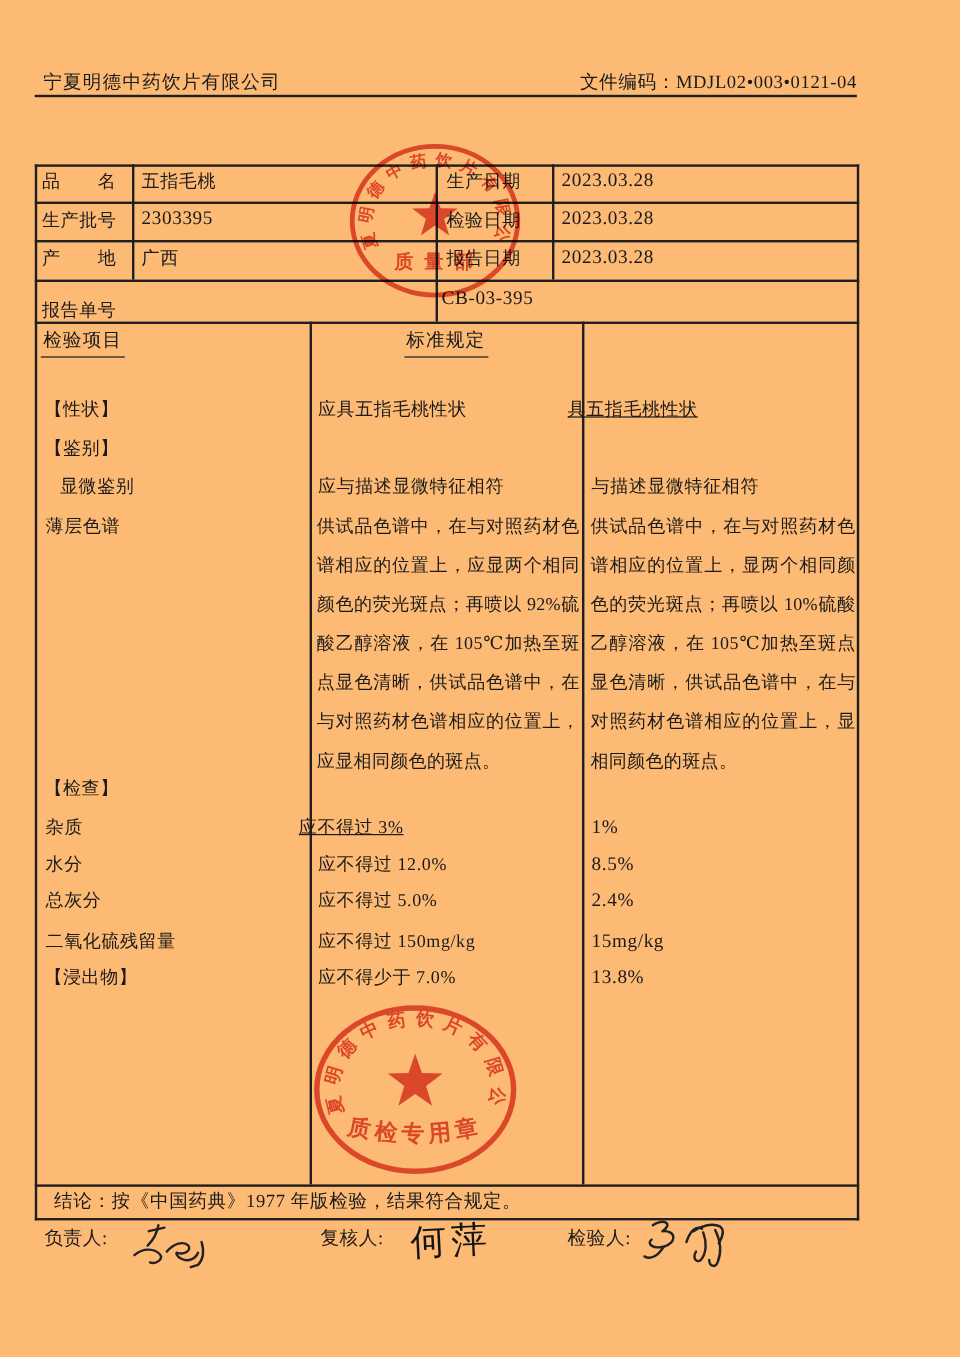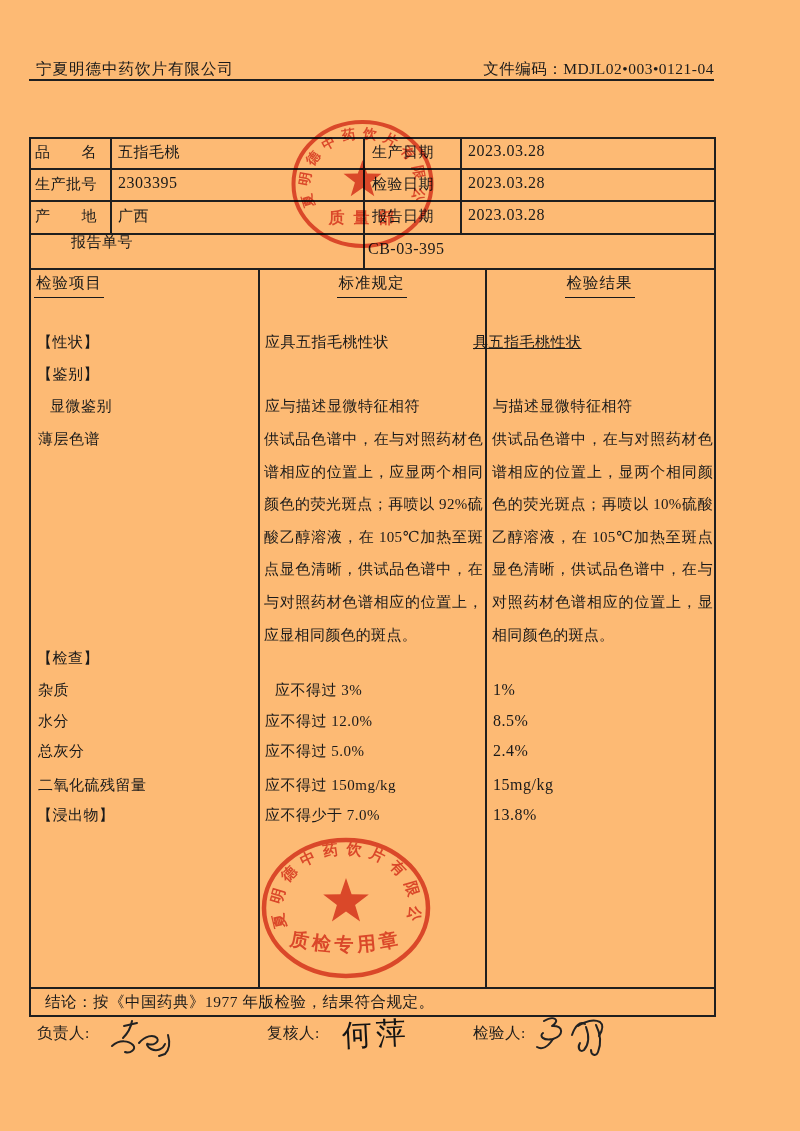--- a/index.html
+++ b/index.html
@@ -54,42 +54,41 @@
   <div class="t" style="left:35px;top:173px;">生产批号</div>
   <div class="t num" style="left:118px;top:172px;">2303395</div>
   <div class="t" style="left:372px;top:173px;">检验日期</div>
   <div class="t num" style="left:468px;top:172px;">2023.03.28</div>
 
   <div class="t" style="left:35px;top:205px;">产　　地</div>
   <div class="t" style="left:118px;top:205px;">广西</div>
   <div class="t" style="left:372px;top:205px;">报告日期</div>
   <div class="t num" style="left:468px;top:204px;">2023.03.28</div>
 
-  <div class="t" style="left:35px;top:231px;margin-left:36px;">报告单号</div>
+  <div class="t" style="left:35px;top:248px;">报告单号</div>
   <div class="t num" style="left:368px;top:238px;">CB-03-395</div>
 
   <div class="colhead" style="left:34px;top:273px;width:120px;text-align:left;"><span>检验项目</span></div>
   <div class="colhead" style="left:258px;top:273px;width:227px;"><span>标准规定</span></div>
-  <div class="colhead" style="left:485px;top:273px;width:229px;"><span>检验结果</span></div>
 
   <div class="t" style="left:37px;top:331px;">【性状】</div>
   <div class="t" style="left:37px;top:363px;">【鉴别】</div>
   <div class="t" style="left:38px;top:395px;margin-left:12px;">显微鉴别</div>
   <div class="t" style="left:38px;top:428px;">薄层色谱</div>
   <div class="t" style="left:37px;top:647px;">【检查】</div>
   <div class="t" style="left:38px;top:679px;">杂质</div>
   <div class="t" style="left:38px;top:710px;">水分</div>
   <div class="t" style="left:38px;top:740px;">总灰分</div>
   <div class="t" style="left:38px;top:774px;">二氧化硫残留量</div>
   <div class="t" style="left:37px;top:804px;">【浸出物】</div>
 
   <div class="t" style="left:265px;top:331px;">应具五指毛桃性状</div>
   <div class="t" style="left:265px;top:395px;">应与描述显微特征相符</div>
   <div class="para" style="left:264px;top:423px;width:219px;">供试品色谱中，在与对照药材色谱相应的位置上，应显两个相同颜色的荧光斑点；再喷以 92%硫酸乙醇溶液，在 105℃加热至斑点显色清晰，供试品色谱中，在与对照药材色谱相应的位置上，应显相同颜色的斑点。</div>
-  <div class="t" style="left:275px;top:679px;">应不得过 3%</div>
+  <div class="t" style="left:249px;top:679px;text-decoration:underline;">应不得过 3%</div>
   <div class="t" style="left:265px;top:710px;">应不得过 12.0%</div>
   <div class="t" style="left:265px;top:740px;">应不得过 5.0%</div>
   <div class="t" style="left:265px;top:774px;">应不得过 150mg/kg</div>
   <div class="t" style="left:265px;top:804px;">应不得少于 7.0%</div>
 
   <div class="t" style="left:473px;top:331px;text-decoration:underline;">具五指毛桃性状</div>
   <div class="t" style="left:493px;top:395px;">与描述显微特征相符</div>
   <div class="para" style="left:492px;top:423px;width:221px;">供试品色谱中，在与对照药材色谱相应的位置上，显两个相同颜色的荧光斑点；再喷以 10%硫酸乙醇溶液，在 105℃加热至斑点显色清晰，供试品色谱中，在与对照药材色谱相应的位置上，显相同颜色的斑点。</div>
   <div class="t num" style="left:493px;top:679px;">1%</div>
   <div class="t num" style="left:493px;top:710px;">8.5%</div>

